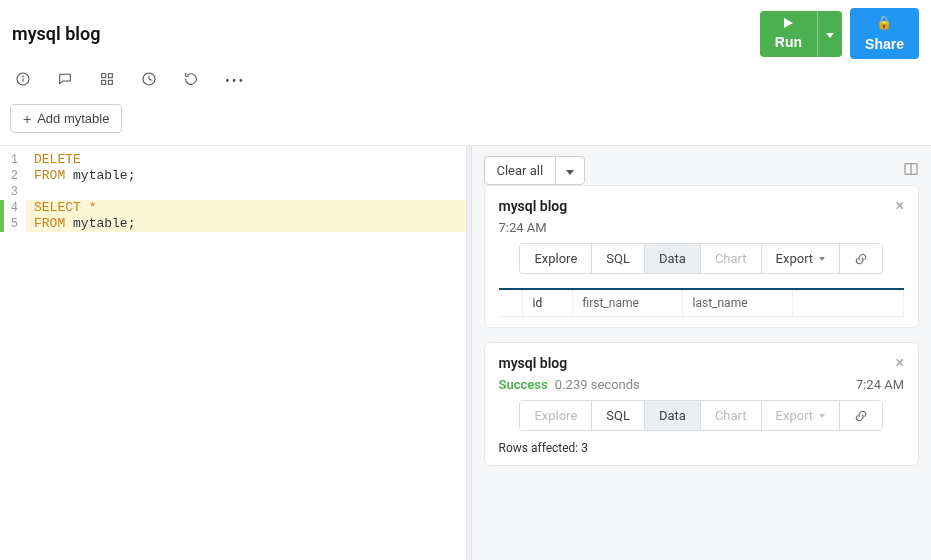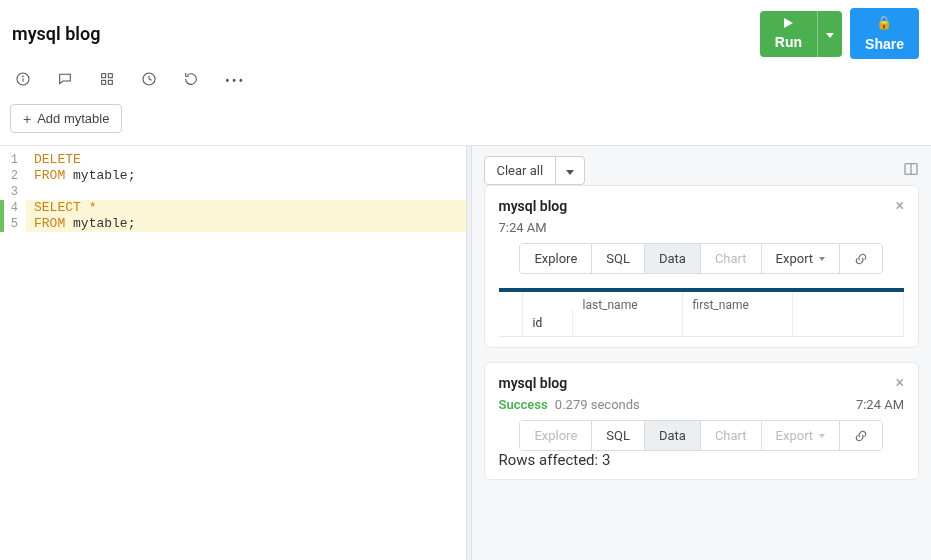--- a/index.html
+++ b/index.html
@@ -118,21 +118,21 @@
     font-size: 12px;
   }
   .code {
     white-space: pre;
     flex: 1;
     padding-left: 8px;
   }
   .code.hl { background: #fdf6d6; }
   .kw { color: #c58316; }
   .op { color: #c58316; }
-  .id { color: #333; margin-top: 18px; }
+  .id { color: #333; }
 
   .divider {
     width: 6px;
     background: #eef0f2;
     border-left: 1px solid #dfe3e6;
     border-right: 1px solid #dfe3e6;
     cursor: col-resize;
   }
 
   
@@ -206,39 +206,40 @@
   .tab.active { background: #eceff1; text-align: right; }
   .tab.disabled { color: #b8bcc0; cursor: default; }
   .tab .mini-caret { width:0;height:0;border-left:3px solid transparent;border-right:3px solid transparent;border-top:4px solid #888;display:inline-block;margin-left:2px;}
   .tab.disabled .mini-caret { border-top-color:#c5c8cb; }
   .tab.iconcell svg { width:14px;height:14px;stroke:#666;fill:none;stroke-width:1.8;}
 
   
   .dt-header {
     display: flex;
     border-bottom: 1px solid #e8e8e8;
-    border-top: 4px solid #0c4a6e;
+    border-top: 2px solid #0c4a6e;
     margin-top: 14px;
     font-size: 12px;
     color: #666;
   }
   .dt-cell { padding: 6px 10px; border-right: 1px solid #eee; }
   .dt-cell.sel { width: 24px; }
   .dt-cell.id { flex: 0 0 50px; }
   .dt-cell.fn { flex: 0 0 110px; }
   .dt-cell.ln { flex: 0 0 110px; }
   .dt-empty {
     text-align: center;
     color: #444;
     font-size: 13px;
     padding: 30px 0 20px;
   }
   .rows-affected {
-    font-size: 15px;
+    font-size: 12px;
     color: #333;
+    margin-top: 10px;
   }
 </style>
 </head>
 <body>
 
 <div class="header">
   <div class="title">mysql blog</div>
   <div class="header-right">
     <span class="btn-run-split">
       <button class="btn btn-run btn-run-main">
@@ -365,32 +366,32 @@
             <div class="tab iconcell">
               <svg viewBox="0 0 24 24">
                 <path d="M10 14a5 5 0 0 1 0-7l2-2a5 5 0 0 1 7 7l-1 1"></path>
                 <path d="M14 10a5 5 0 0 1 0 7l-2 2a5 5 0 0 1-7-7l1-1"></path>
               </svg>
             </div>
           </div>
           <div class="dt-header">
             <div class="dt-cell sel"></div>
             <div class="dt-cell id">id</div>
+            <div class="dt-cell fn">first_name</div>
             <div class="dt-cell ln">last_name</div>
-            <div class="dt-cell fn">first_name</div>
             <div class="dt-cell" style="flex: 1 1 0%;"></div>
           </div>
         </div>
         <div class="card">
           <div class="card-head">
             <div class="card-title">mysql blog</div>
             <div class="close-x">×</div>
           </div>
           <div class="status-line">
-            <div><span class="status-success">Success</span><span class="status-time"> 0.279 seconds</span></div>
+            <div><span class="status-success">Success</span><span class="status-time"> 0.239 seconds</span></div>
             <div class="status-tstamp">7:24 AM</div>
           </div>
           <div class="tabs">
             <div class="tab disabled">
               <span>Explore</span>
             </div>
             <div class="tab">
               <span>SQL</span>
             </div>
             <div class="tab active">

